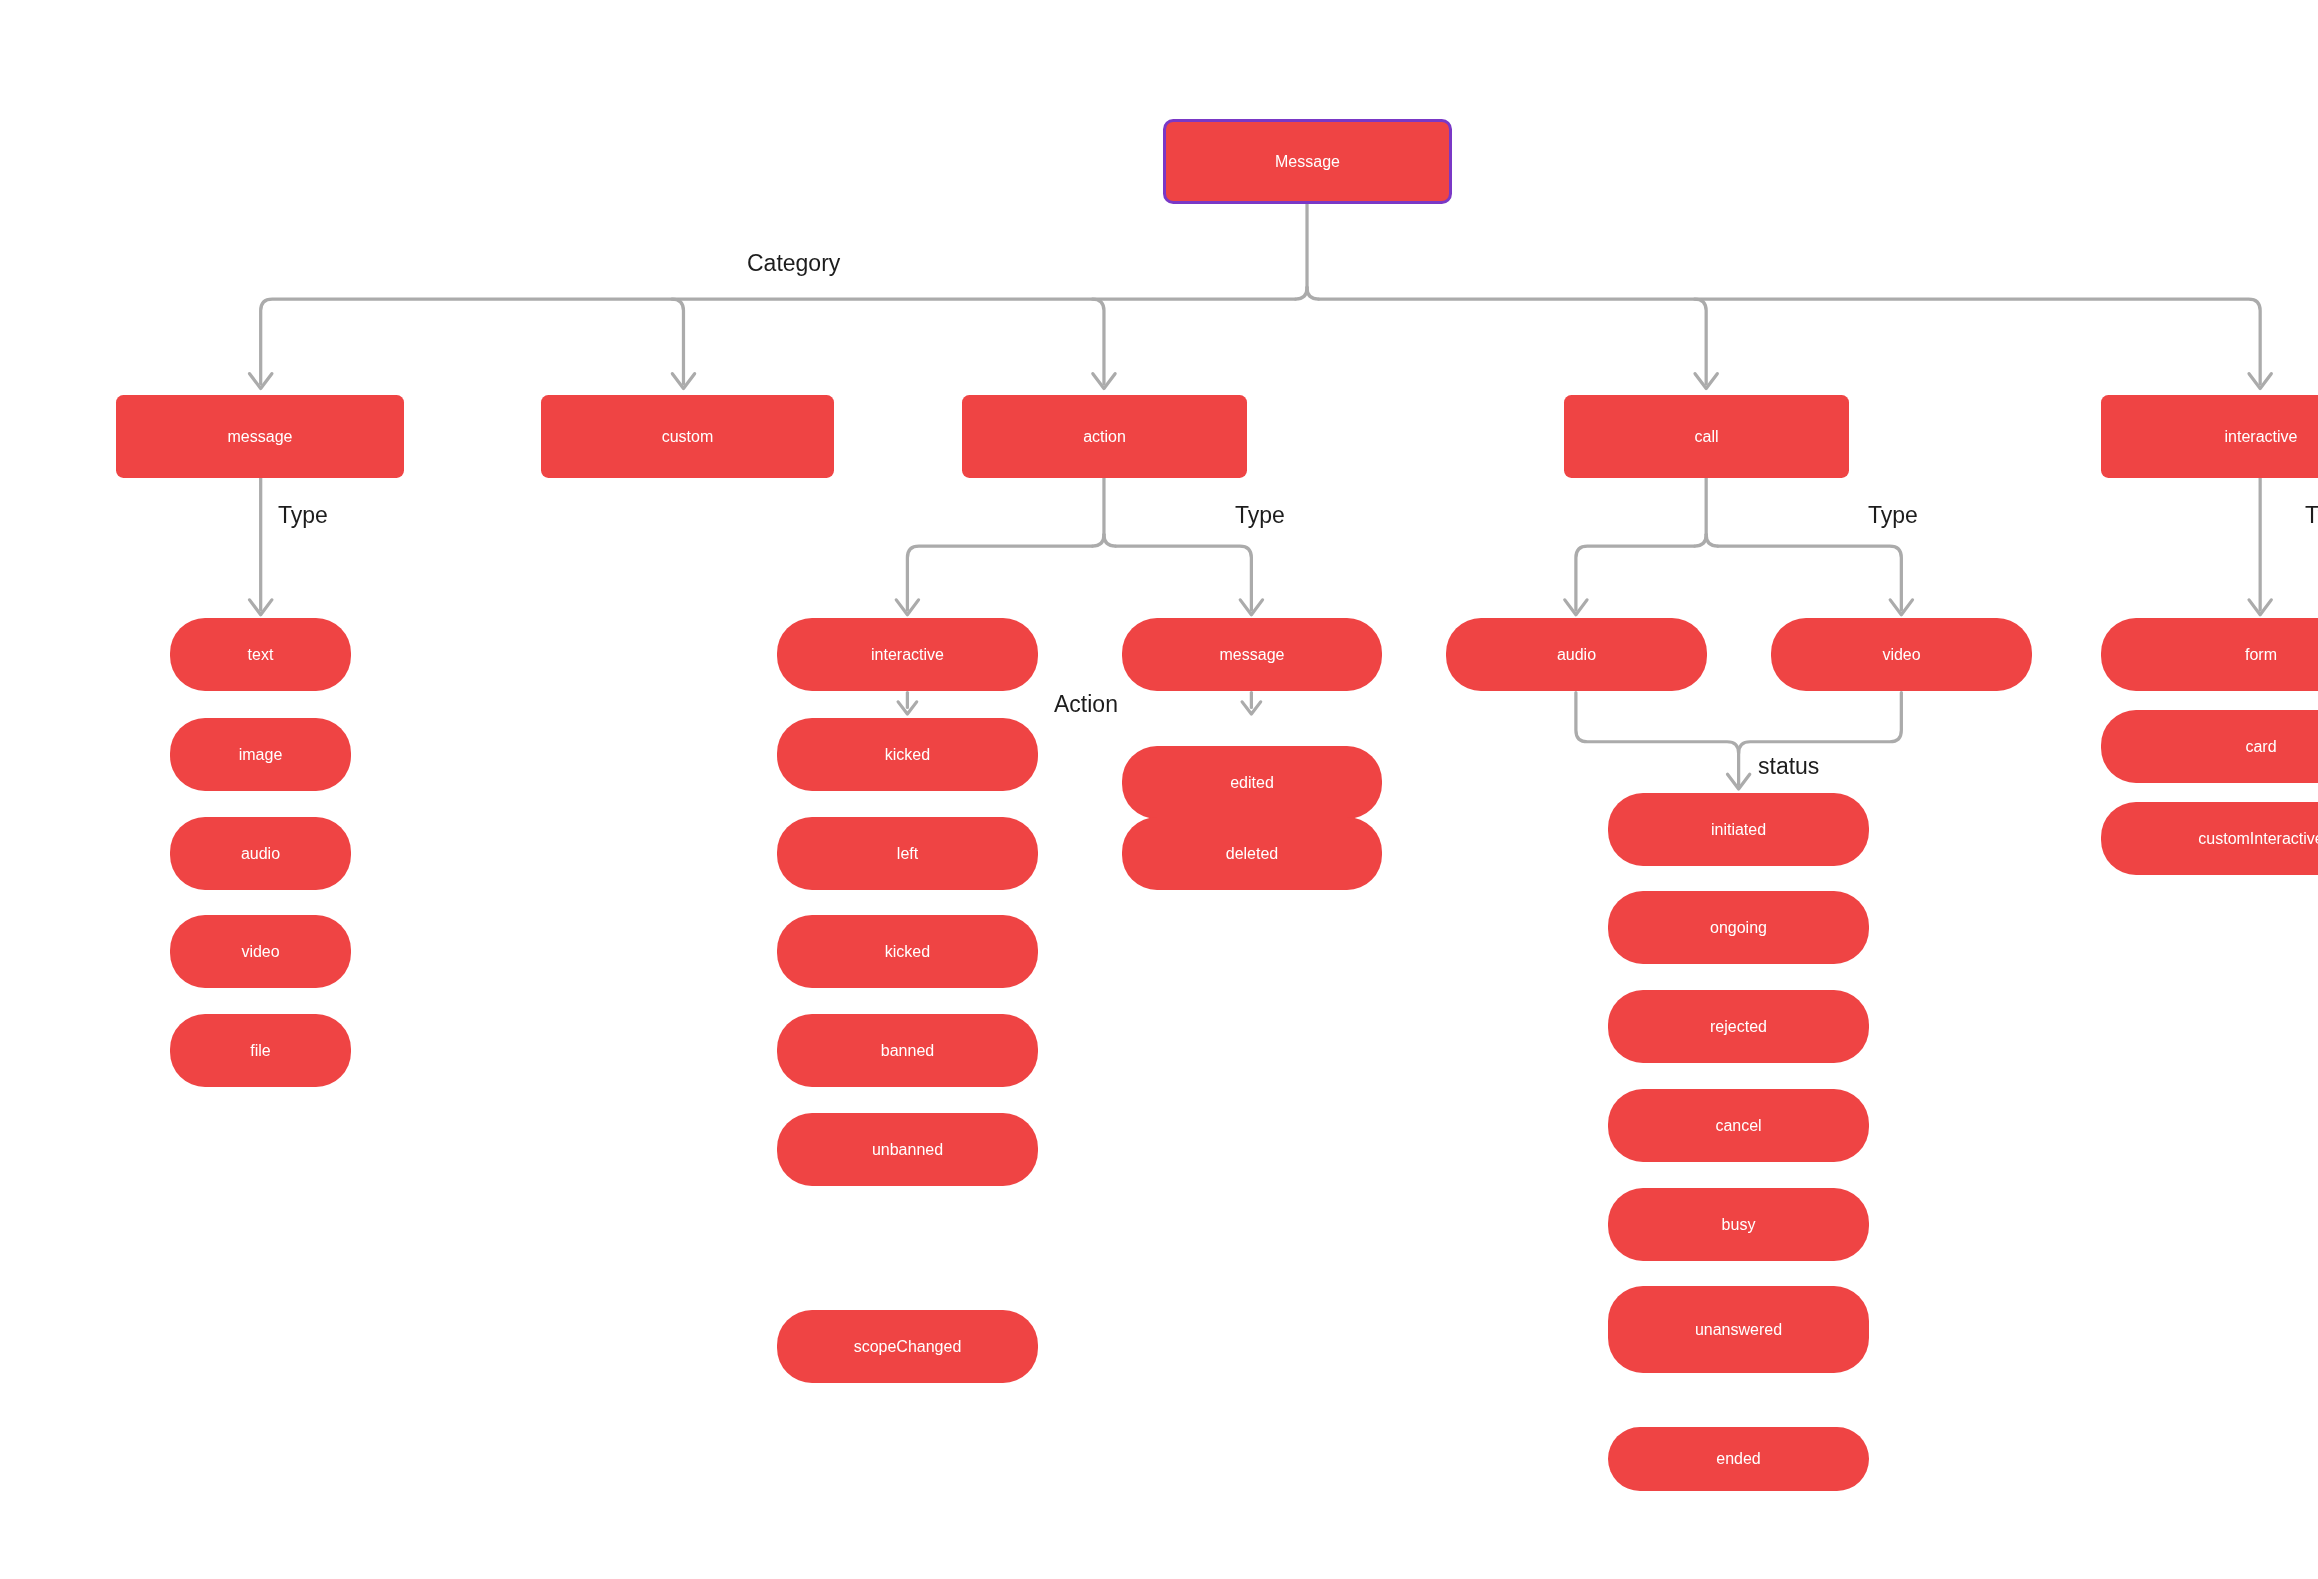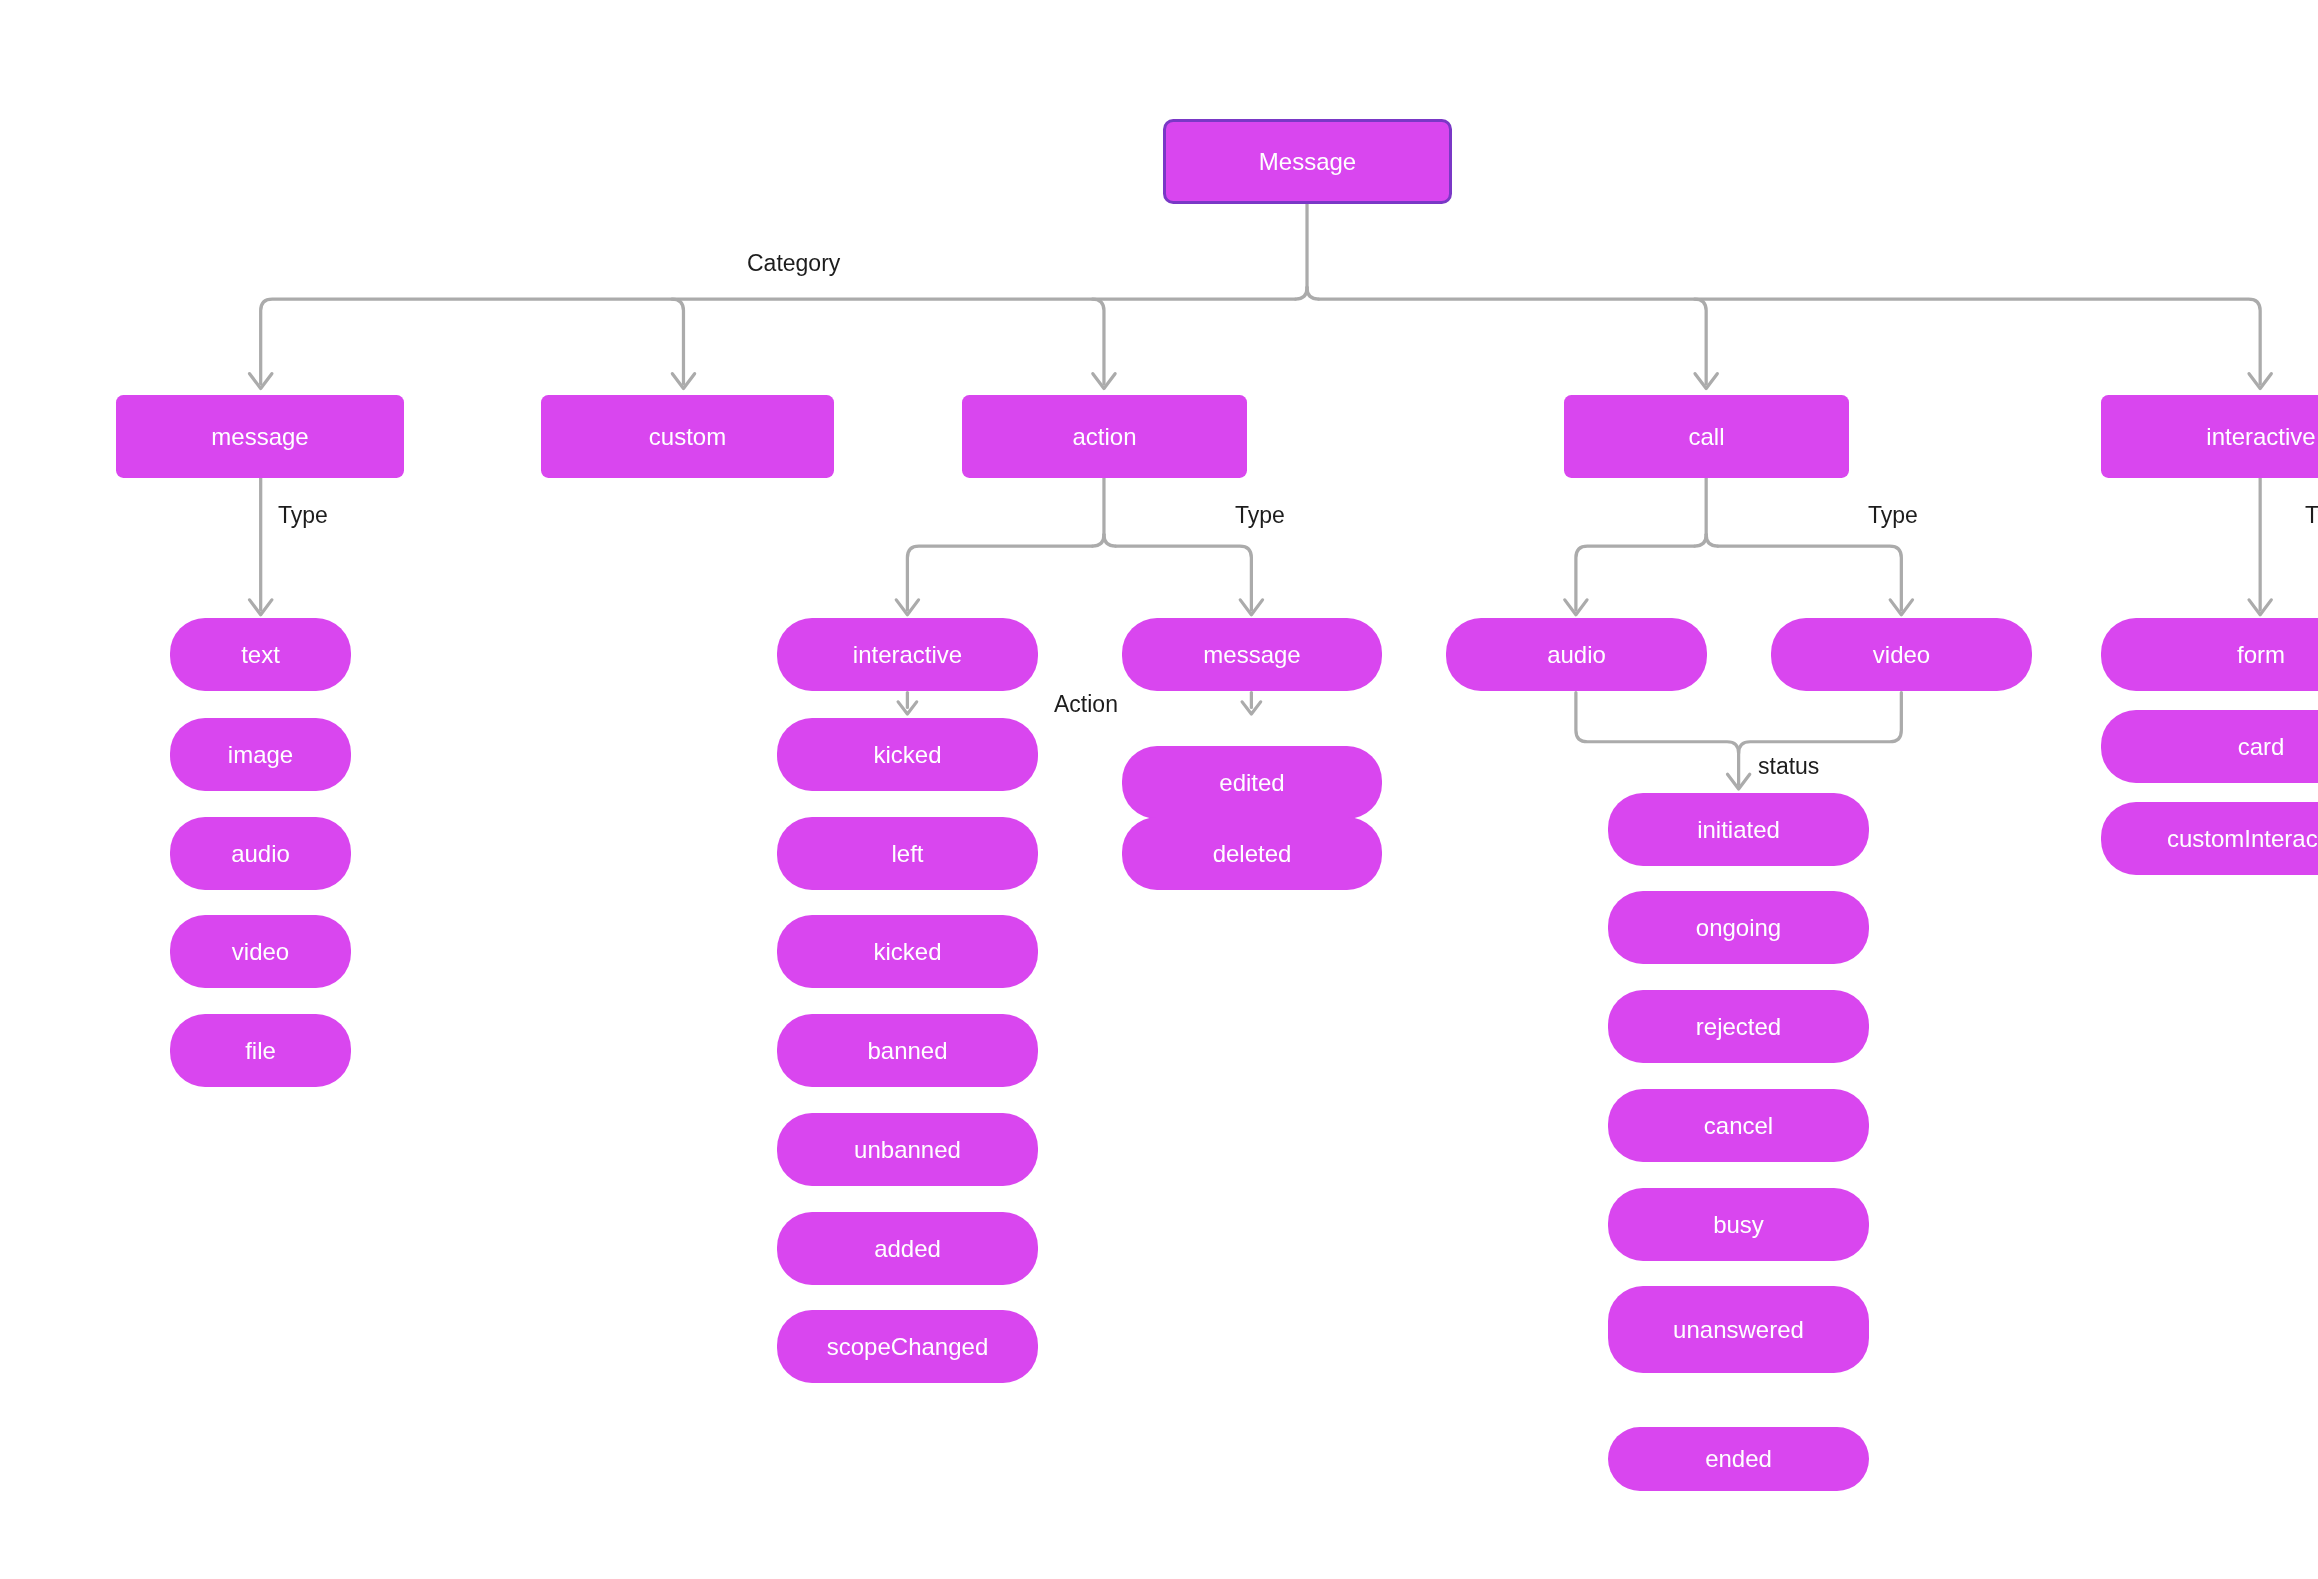--- a/index.html
+++ b/index.html
@@ -21,23 +21,23 @@
     stroke-width: 7;
     fill: none;
     stroke-linecap: round;
     stroke-linejoin: round;
   }
   .node {
     position: absolute;
     display: flex;
     align-items: center;
     justify-content: center;
-    background: #d946ef;
+    background: #ef4444;
     color: #ffffff;
-    font-size: 24px;
+    font-size: 16px;
     line-height: 1;
     box-sizing: border-box;
     white-space: nowrap;
   }
   .box  { border-radius: 7.4px; }
   .pill { border-radius: 35px; }
   .root {
     border: 3.7px solid #7A38C6;
     border-radius: 10.2px;
   }
@@ -138,21 +138,20 @@
   <div class="node pill" style="left:170px; top:817px; width:181px; height:73px;">audio</div>
   <div class="node pill" style="left:170px; top:915px; width:181px; height:73px;">video</div>
   <div class="node pill" style="left:170px; top:1014px; width:181px; height:73px;">file</div>
 
   <div class="node pill" style="left:777px; top:618px; width:261px; height:73px;">interactive</div>
   <div class="node pill" style="left:777px; top:718px; width:261px; height:73px;">kicked</div>
   <div class="node pill" style="left:777px; top:817px; width:261px; height:73px;">left</div>
   <div class="node pill" style="left:777px; top:915px; width:261px; height:73px;">kicked</div>
   <div class="node pill" style="left:777px; top:1014px; width:261px; height:73px;">banned</div>
   <div class="node pill" style="left:777px; top:1113px; width:261px; height:73px;">unbanned</div>
-  <div class="node pill" style="left:777px; top:1212px; width:261px; height:73px;">added</div>
   <div class="node pill" style="left:777px; top:1310px; width:261px; height:73px;">scopeChanged</div>
 
   <div class="node pill" style="left:1122px; top:618px; width:260px; height:73px;">message</div>
   <div class="node pill" style="left:1122px; top:718px; width:260px; height:73px;margin-top:28px;">edited</div>
   <div class="node pill" style="left:1122px; top:817px; width:260px; height:73px;">deleted</div>
 
   <div class="node pill" style="left:1446px; top:618px; width:261px; height:73px;">audio</div>
   <div class="node pill" style="left:1771px; top:618px; width:261px; height:73px;">video</div>
 
   <div class="node pill" style="left:1608px; top:793px; width:261px; height:73px;">initiated</div>

